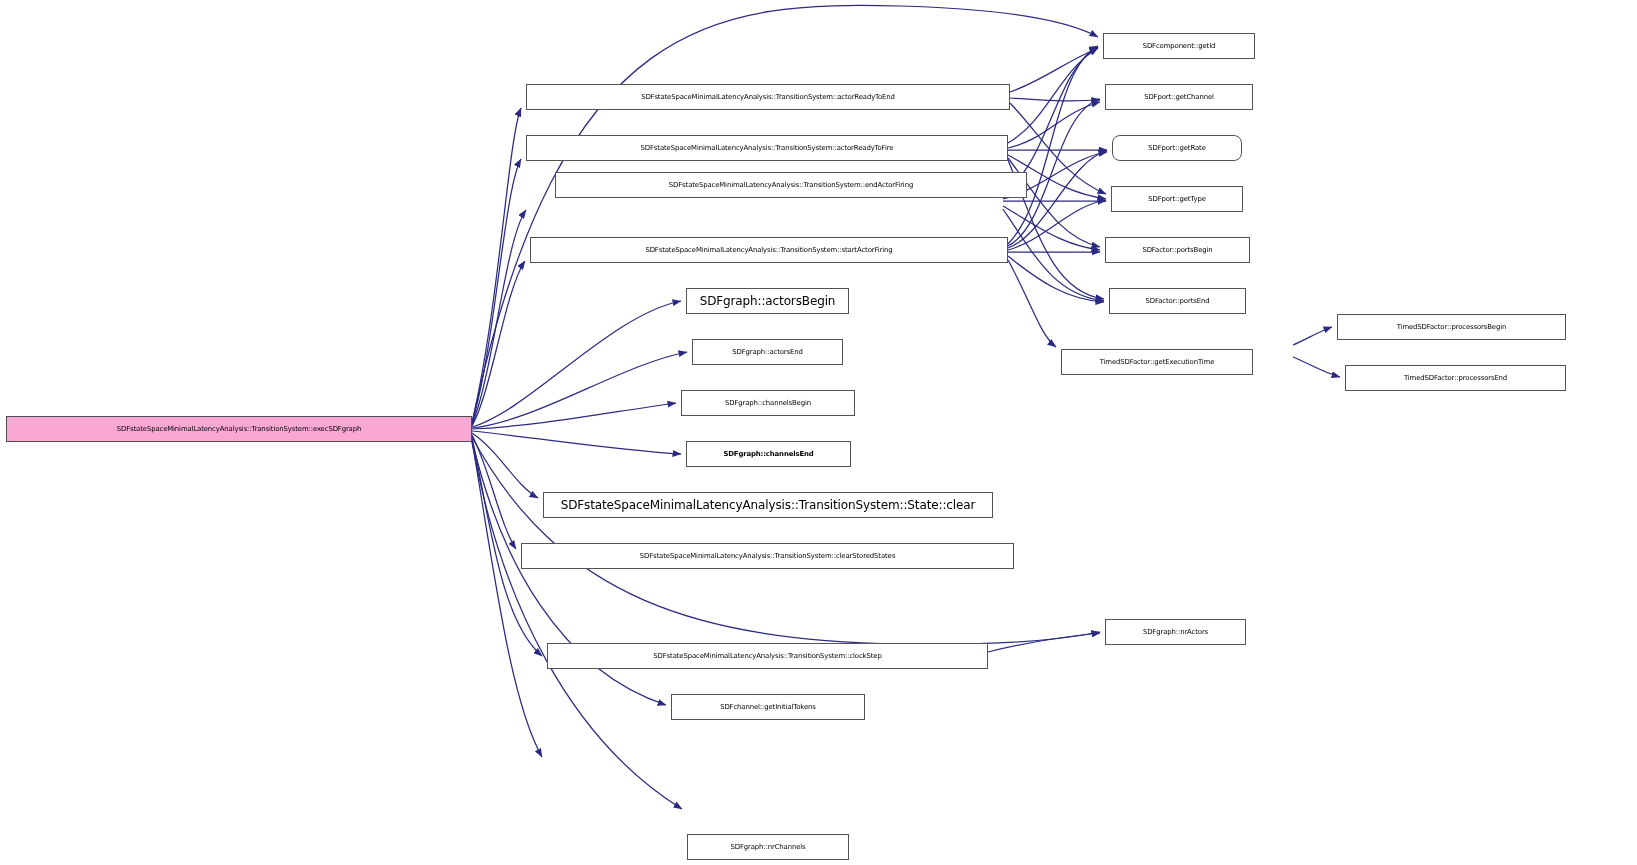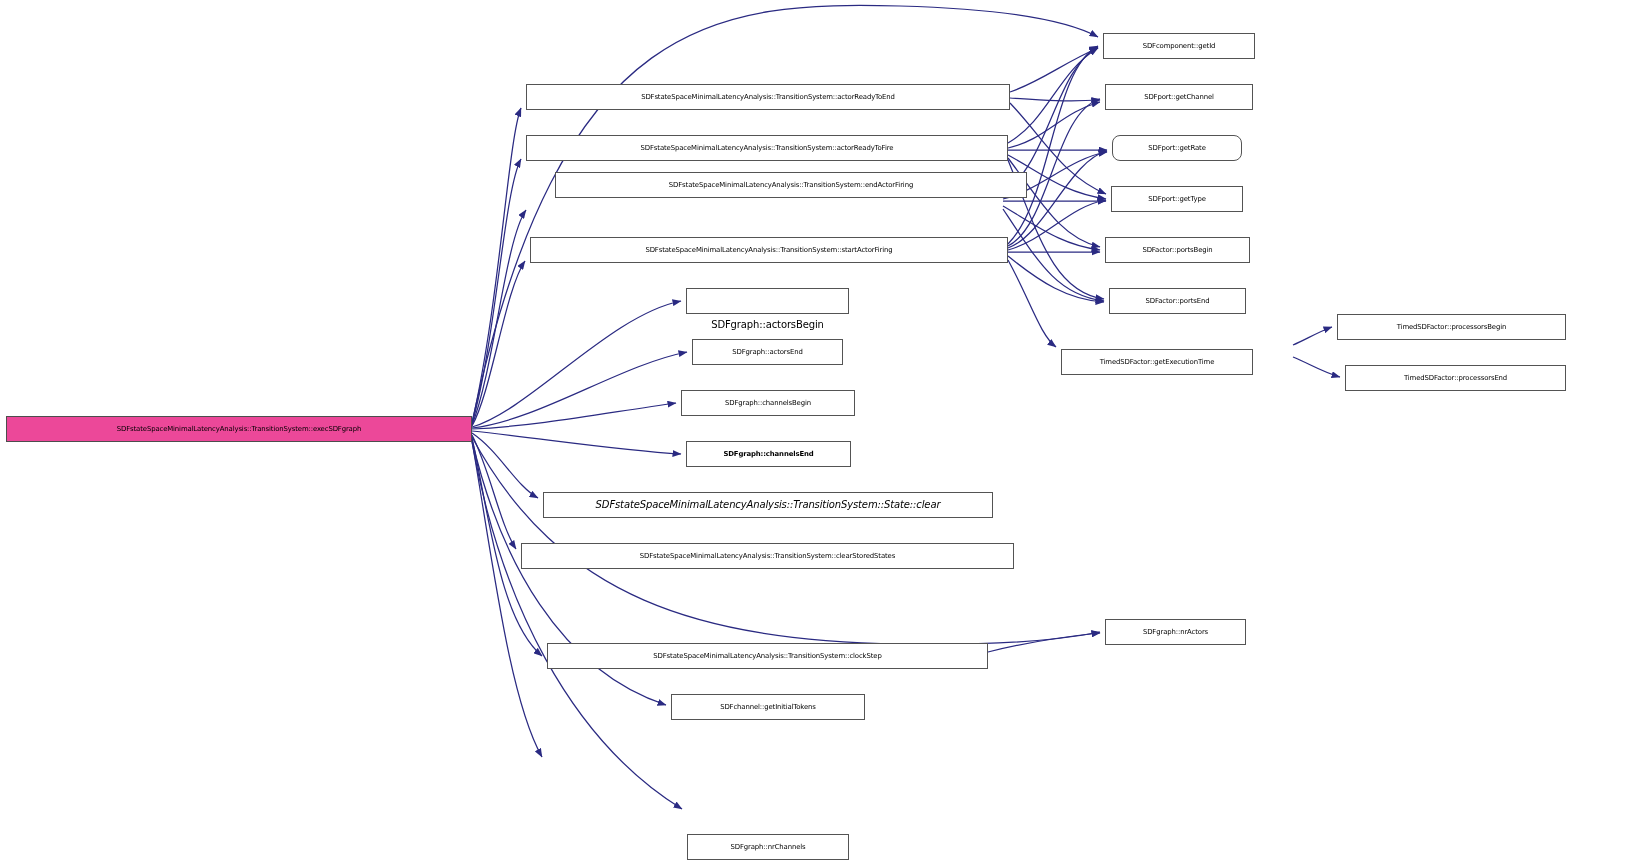--- a/index.html
+++ b/index.html
@@ -39,21 +39,21 @@
     border: 1px solid #545454;
     background: #ffffff;
     color: #000000;
     font-size: 12.6px;
     text-align: center;
     white-space: nowrap;
     overflow: visible;
     letter-spacing: -0.01em;
   }
   .gnode.root {
-    background: #ec4899;
+    background: #f9a8d4;
     border: 1px solid #4d4d4d;
   }
   .gnode .lbl {
     display: block;
     width: 100%;
     height: 100%;
   }
 </style>
 </head>
 <body>
@@ -120,33 +120,33 @@
       <div class="gnode" style="left: 526px; top: 135px; width: 482px;">
         <span class="lbl" style="font-size: 6.9px;">SDFstateSpaceMinimalLatencyAnalysis::TransitionSystem::actorReadyToFire</span>
       </div>
       <div class="gnode" style="left: 531px; top: 172px; width: 472px; margin-left: 24px;">
         <span class="lbl" style="font-size: 6.9px;">SDFstateSpaceMinimalLatencyAnalysis::TransitionSystem::endActorFiring</span>
       </div>
       <div class="gnode" style="left: 530px; top: 237px; width: 478px;">
         <span class="lbl" style="font-size: 6.9px;">SDFstateSpaceMinimalLatencyAnalysis::TransitionSystem::startActorFiring</span>
       </div>
       <div class="gnode" style="left: 686px; top: 288px; width: 163px;">
-        <span class="lbl" style="font-size: 10px; margin-top: 24px;">SDFgraph::actorsBegin</span>
+        <span class="lbl" style="font-size: 12px;">SDFgraph::actorsBegin</span>
       </div>
       <div class="gnode" style="left: 692px; top: 339px; width: 151px;">
         <span class="lbl" style="font-size: 6.9px;">SDFgraph::actorsEnd</span>
       </div>
       <div class="gnode" style="left: 681px; top: 390px; width: 174px;">
         <span class="lbl" style="font-size: 6.9px;">SDFgraph::channelsBegin</span>
       </div>
       <div class="gnode" style="left: 686px; top: 441px; width: 165px; font-weight: bold;">
         <span class="lbl" style="font-size: 6.9px;">SDFgraph::channelsEnd</span>
       </div>
       <div class="gnode" style="left: 543px; top: 492px; width: 450px;">
-        <span class="lbl" style="font-size: 10px; font-style: italic;">SDFstateSpaceMinimalLatencyAnalysis::TransitionSystem::State::clear</span>
+        <span class="lbl" style="font-size: 12px;">SDFstateSpaceMinimalLatencyAnalysis::TransitionSystem::State::clear</span>
       </div>
       <div class="gnode" style="left: 521px; top: 543px; width: 493px;">
         <span class="lbl" style="font-size: 6.9px;">SDFstateSpaceMinimalLatencyAnalysis::TransitionSystem::clearStoredStates</span>
       </div>
       <div class="gnode" style="left: 547px; top: 643px; width: 441px;">
         <span class="lbl" style="font-size: 6.9px;">SDFstateSpaceMinimalLatencyAnalysis::TransitionSystem::clockStep</span>
       </div>
       <div class="gnode" style="left: 671px; top: 694px; width: 194px;">
         <span class="lbl" style="font-size: 6.9px;">SDFchannel::getInitialTokens</span>
       </div>

